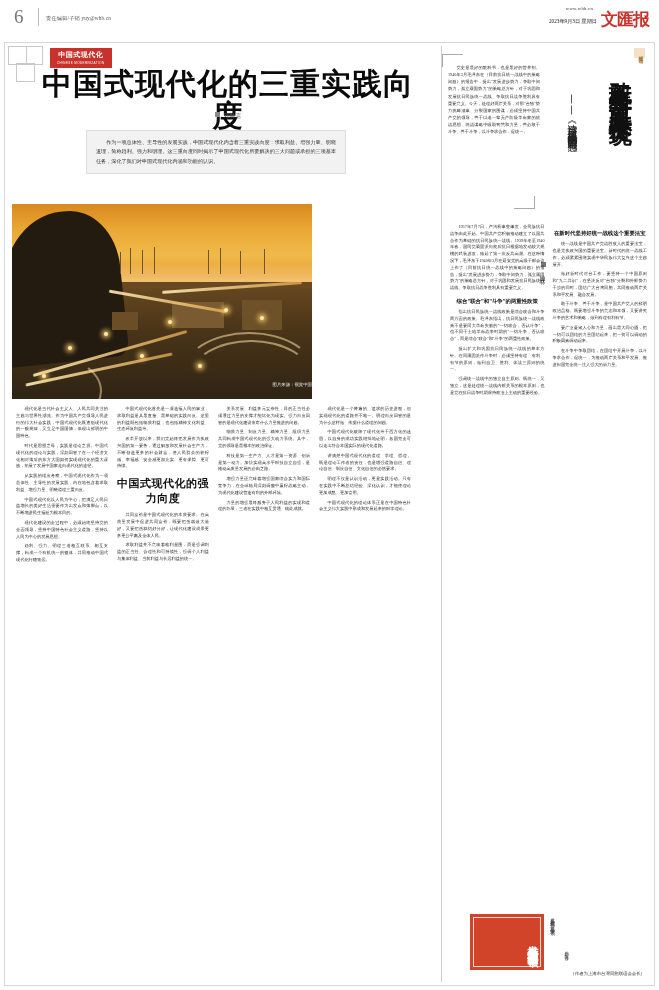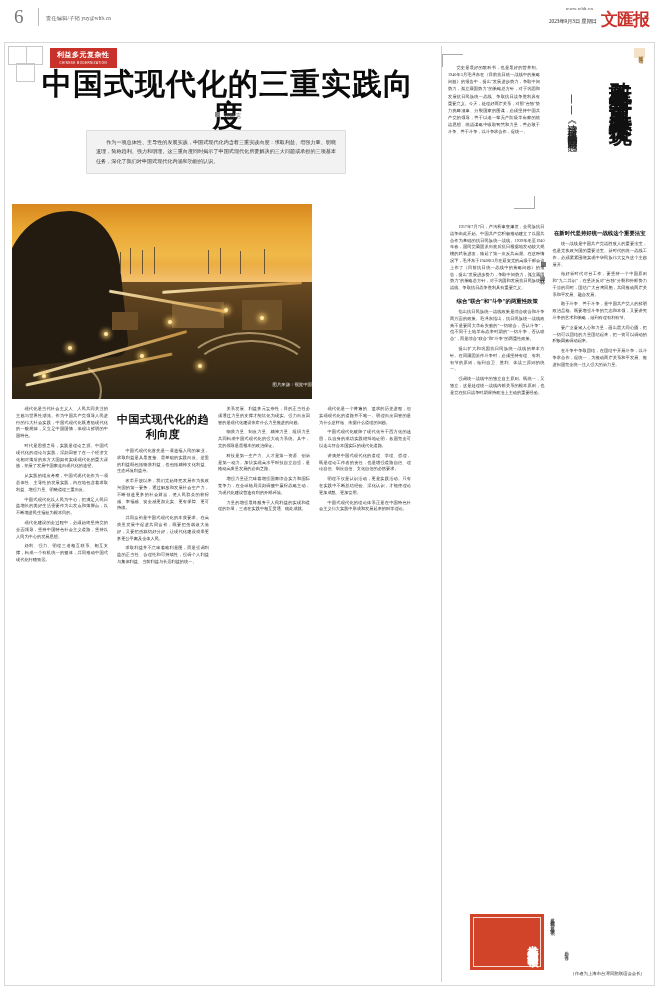--- a/index.html
+++ b/index.html
@@ -143,21 +143,21 @@
 
     <div class="left-col">
 
       <div class="deco">
         <i class="a"></i>
           <i class="b"></i>
           <i class="c"></i>
       </div>
 
       <div class="tag-badge">
-        <span class="cn">利益多元复杂性</span>
+        <span class="cn">中国式现代化</span>
         <span class="en">CHINESE MODERNIZATION</span>
       </div>
 
       <div class="headline">中国式现代化的三重实践向度</div>
 
       <div class="byline">
         <span class="sq"></span><span>邓林言</span>
       </div>
 
       <div class="lead">作为一项总体性、主导性的发展实践，中国式现代化内含着三重实践向度：求取利益、增强力量、明晓道理，简称趋利、强力和明理。这三重向度同时揭示了中国式现代化所要解决的三大问题或承担的三项基本任务，深化了我们对中国式现代化内涵和功能的认识。</div>
@@ -201,23 +201,23 @@
         <div class="col c1">
           <p class="ptext">现代化是当代社会主义人、人民共同关注的主题与世界性潮流。作为中国共产党领导人民进行的伟大社会实践，中国式现代化既遵循现代化的一般规律，又立足中国国情，体现出鲜明的中国特色。</p>
           <p class="ptext">时代是思想之母，实践是理论之源。中国式现代化的理论与实践，深刻回答了在一个经济文化相对落后的东方大国如何实现现代化的重大课题，拓展了发展中国家走向现代化的途径。</p>
           <p class="ptext">从实践的维度考察，中国式现代化作为一项总体性、主导性的发展实践，内在地包含着求取利益、增强力量、明晓道理三重向度。</p>
           <p class="ptext">中国式现代化以人民为中心，把满足人民日益增长的美好生活需要作为出发点和落脚点，以不断增进民生福祉为根本目的。</p>
           <p class="ptext">现代化建设的全过程中，必须始终坚持党的全面领导，坚持中国特色社会主义道路，坚持以人民为中心的发展思想。</p>
           <p class="ptext">趋利、强力、明理三者相互联系、相互支撑，构成一个有机统一的整体，共同推动中国式现代化行稳致远。</p>
         </div>
 
         <div class="col">
-          <div class="sec-h">中国式现代化的趋利向度</div>
           <p class="ptext">中国式现代化首先是一项造福人民的事业，求取利益是其最直接、最基础的实践向度。这里的利益既包括物质利益，也包括精神文化利益、生态环境利益等。</p>
           <p class="ptext">改革开放以来，我们党始终把发展作为执政兴国的第一要务，通过解放和发展社会生产力，不断创造更多的社会财富，使人民群众的获得感、幸福感、安全感更加充实、更有保障、更可持续。</p>
+          <div class="sec-h">中国式现代化的强力向度</div>
           <p class="ptext">共同富裕是中国式现代化的本质要求。在高质量发展中促进共同富裕，既要把蛋糕做大做好，又要把蛋糕切好分好，让现代化建设成果更多更公平惠及全体人民。</p>
           <p class="ptext">求取利益并不意味着唯利是图，而是强调利益的正当性、合理性和可持续性，强调个人利益与集体利益、当前利益与长远利益的统一。</p>
         </div>
 
         <div class="col">
           <p class="ptext">关系发展、利益多元复杂性，目的正当性必须通过力量的支撑才能转化为现实。强力向度回答的是现代化建设依靠什么力量推进的问题。</p>
           <p class="ptext">物质力量、制度力量、精神力量、组织力量共同构成中国式现代化的强大动力系统。其中，党的领导是最根本的政治保证。</p>
           <p class="ptext">科技是第一生产力、人才是第一资源、创新是第一动力。加快实现高水平科技自立自强，是推动高质量发展的必由之路。</p>
           <p class="ptext">增强力量还意味着增强国家综合实力和国际竞争力，在全球格局深刻调整中赢得战略主动，为现代化建设营造有利的外部环境。</p>
           <p class="ptext">力量的增强最终服务于人民利益的实现和道理的彰显，三者在实践中相互贯通、彼此成就。</p>

